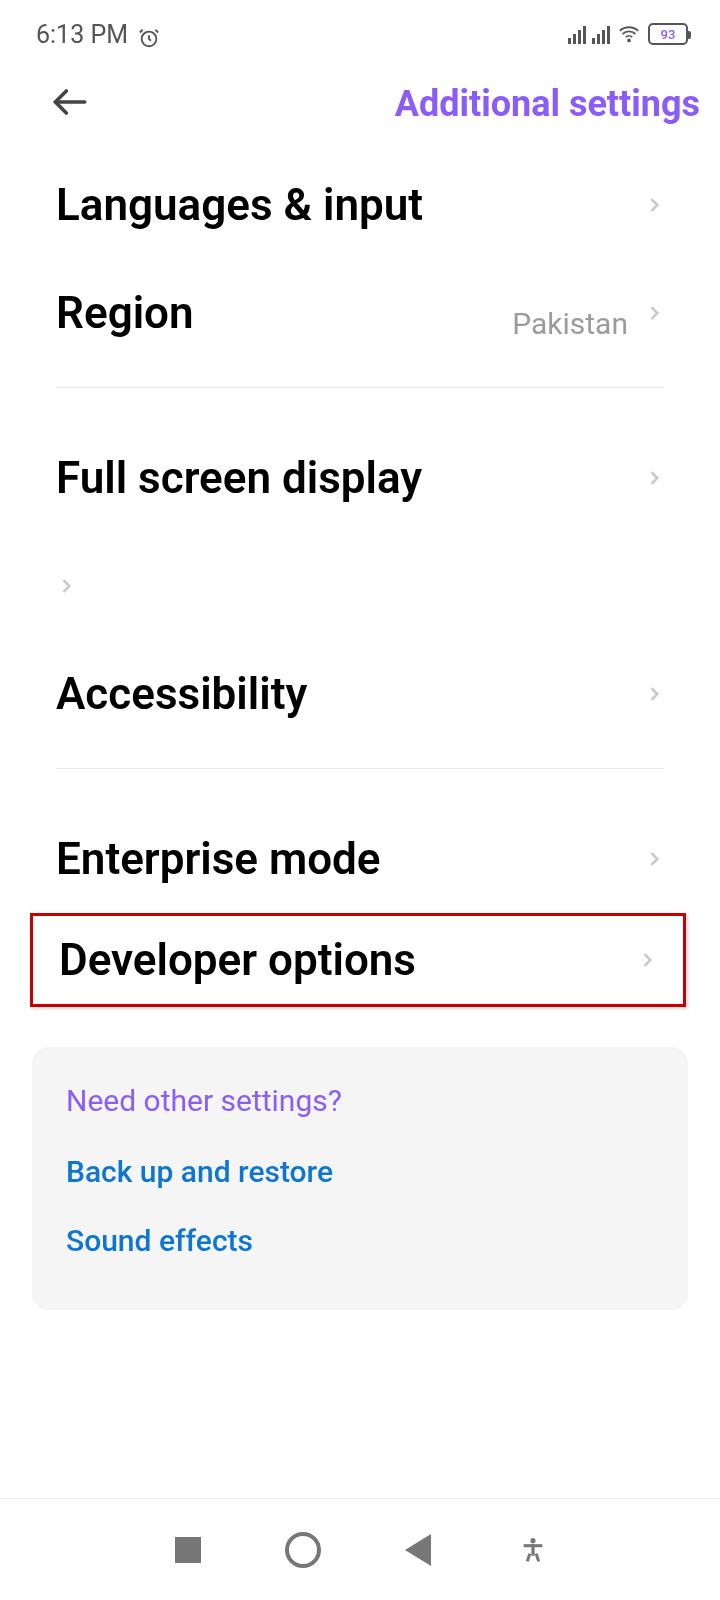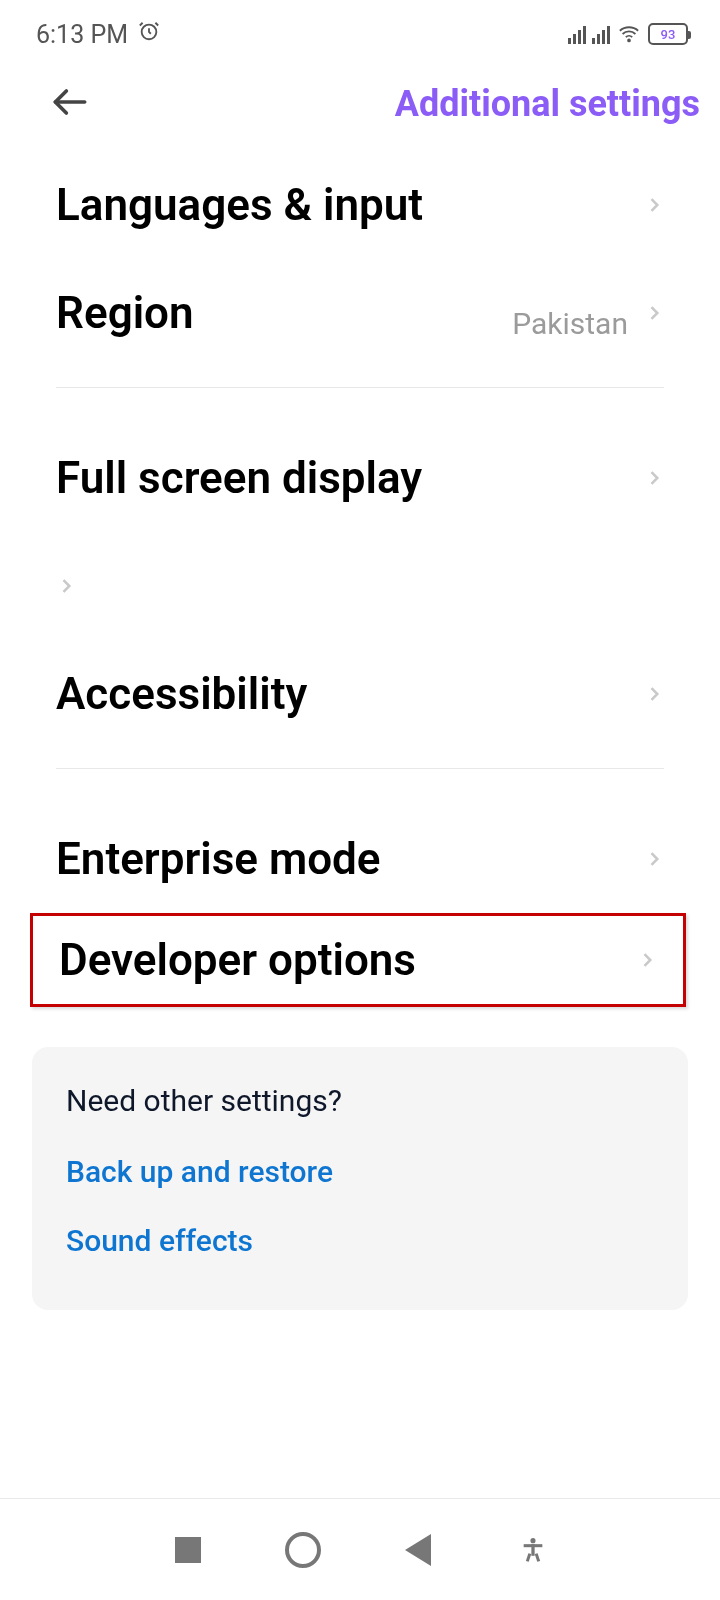--- a/index.html
+++ b/index.html
@@ -14,21 +14,21 @@
   }
   .status-bar {
     display: flex;
     justify-content: space-between;
     align-items: center;
     padding: 12px 32px 0 36px;
     height: 56px;
     font-size: 25px;
     color: #555;
   }
-  .status-left { display: flex; align-items: flex-start; gap: 10px; }
+  .status-left { display: flex; align-items: flex-end; gap: 10px; }
   .status-right { display: flex; align-items: center; gap: 6px; }
   .signal-bars {
     display: inline-flex;
     align-items: flex-end;
     gap: 2px;
     height: 20px;
   }
   .signal-bars span {
     width: 3px;
     background: #555;
@@ -123,21 +123,21 @@
     height: 88px;
   }
   .need-card {
     background: #f5f5f5;
     border-radius: 16px;
     margin: 40px 32px 0 32px;
     padding: 36px 34px 40px 34px;
   }
   .need-title {
     font-size: 30px;
-    color: #0f172a;
+    color: #8b5cf6;
     margin-bottom: 36px;
   }
   .link {
     font-size: 30px;
     color: #0e76d1;
     font-weight: 500;
     margin-bottom: 34px;
   }
   .link:last-child{margin-bottom:12px}
   .nav-bar {

